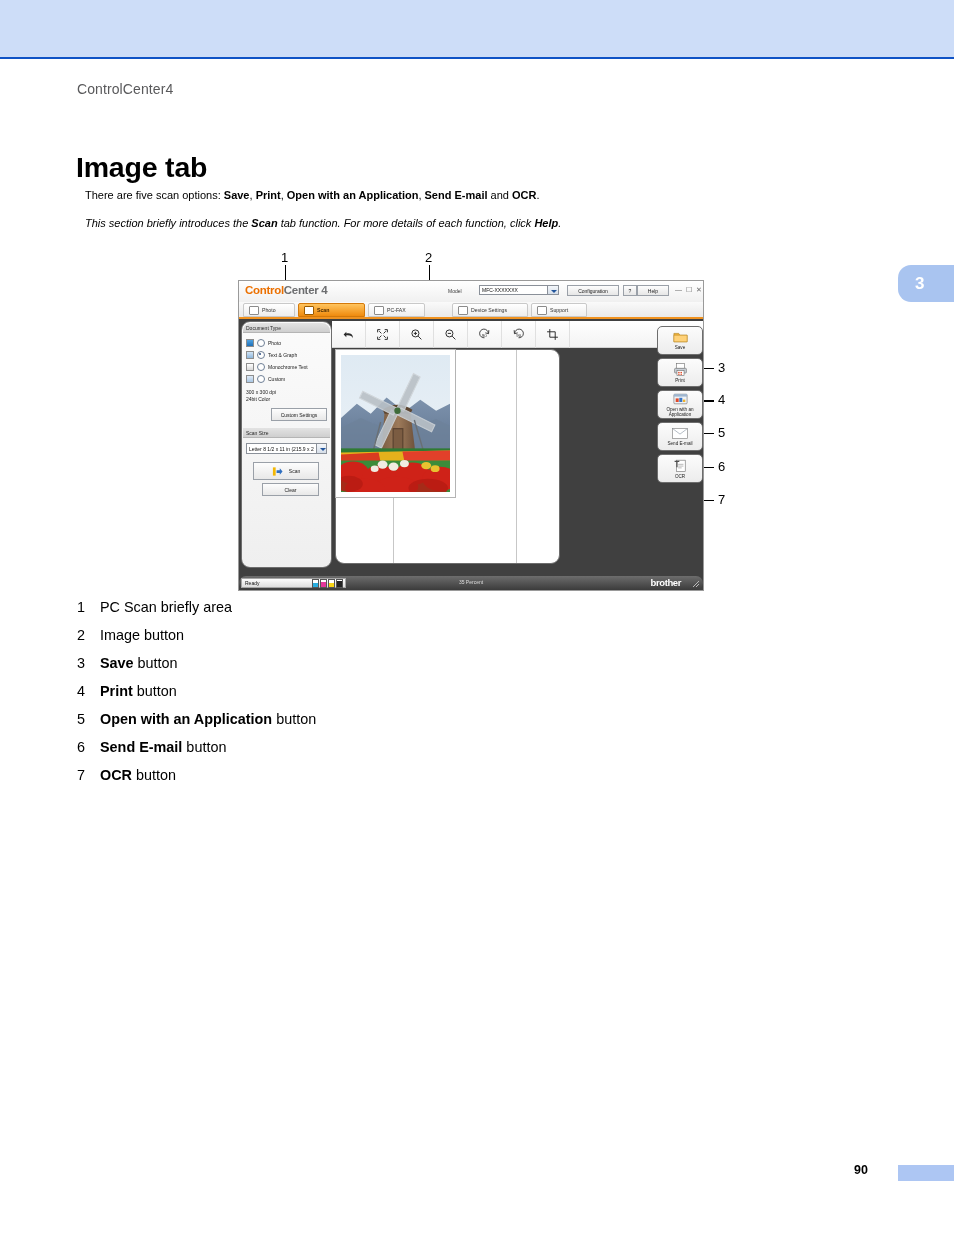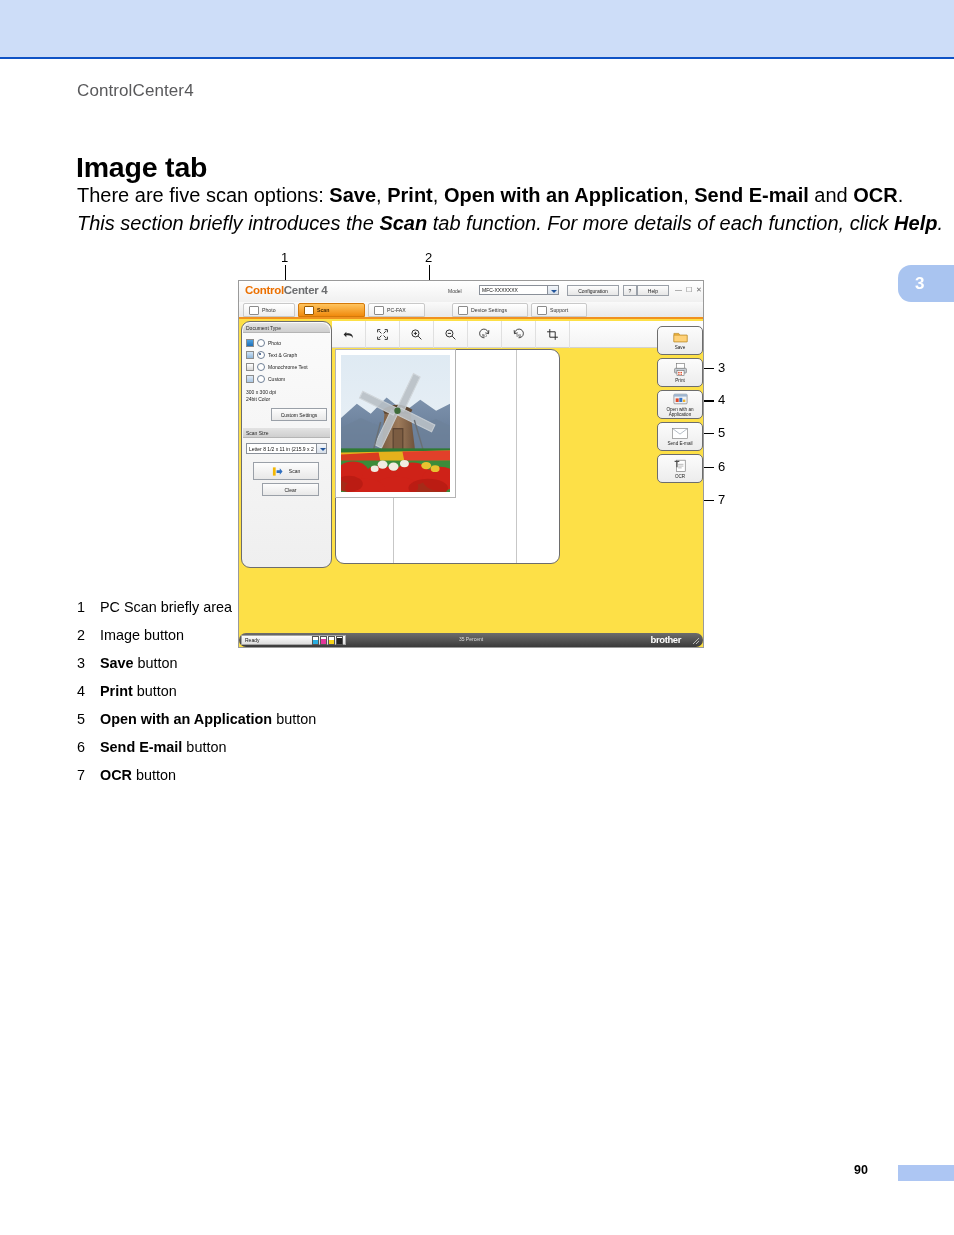--- a/index.html
+++ b/index.html
@@ -3,23 +3,23 @@
 <meta charset="utf-8">
 <style>
   html,body{margin:0;padding:0;}
   body{
     width:954px;height:1235px;background:#ffffff;
     font-family:"Liberation Sans", sans-serif;
     color:#000;position:relative;overflow:hidden;
   }
   
   .top-band{position:absolute;left:0;top:0;width:954px;height:57px;background:#cdddf8;border-bottom:2px solid #1053c6;}
-  .breadcrumb{position:absolute;left:77px;top:81px;font-size:17px;color:#59595b;letter-spacing:.1px;}
+  .breadcrumb{position:absolute;left:77px;top:81px;font-size:14px;color:#59595b;letter-spacing:.1px;}
   .page-title{position:absolute;left:76px;top:132px;font-size:28.5px;font-weight:bold;letter-spacing:-.2px;}
-  .para{position:absolute;left:77px;font-size:20px;line-height:18px;white-space:nowrap;}
+  .para{position:absolute;left:85px;font-size:11px;line-height:18px;white-space:nowrap;}
   .para b{font-weight:bold;}
   #para1{top:186px;}
   #para2{top:214px;font-style:italic;}
 
   .chapter-tab{position:absolute;left:898px;top:265px;width:56px;height:37px;background:#a9c4f0;
     border-radius:13px 0 0 13px;color:#ffffff;font-size:17px;font-weight:bold;
     display:flex;align-items:center;justify-content:flex-start;padding-left:17px;box-sizing:border-box;}
 
   .page-num{position:absolute;right:86px;bottom:58px;font-size:12.5px;font-weight:bold;}
   .page-bar{position:absolute;right:0px;bottom:54px;width:56px;height:16px;background:#adc6f3;}
@@ -30,22 +30,22 @@
   .legend-num{width:23px;flex:none;}
   .legend-txt b{font-weight:bold;}
 
   
   .callout-num{position:absolute;font-size:13px;color:#000;}
   .vline{position:absolute;width:1px;background:#000;}
   .hline{position:absolute;height:1px;background:#000;}
   .hline.thick{height:2px;}
 
   
-  .app{position:absolute;left:238px;top:280px;width:466px;height:368px;
-       background:#fde047;border:1px solid #9a9a9a;box-sizing:border-box;
+  .app{position:absolute;left:238px;top:280px;width:466px;height:311px;
+       background:#404040;border:1px solid #9a9a9a;box-sizing:border-box;
        font-size:5px;color:#2a2a2a;overflow:hidden;}
   .app-title{position:absolute;left:0;top:0;width:100%;height:21px;
       background:linear-gradient(#ffffff,#f0f0f0);box-sizing:border-box;}
   .brandline{position:absolute;left:6px;top:3px;font-size:11.5px;font-weight:bold;letter-spacing:-.3px;}
   .brandline .o{color:#ec7000;}
   .brandline .g{color:#6d6e70;font-weight:bold;}
   .model-label{position:absolute;left:209px;top:7px;font-size:5px;color:#3a3a3a;}
   .model-select{position:absolute;left:240px;top:4px;width:80px;height:10px;background:#fff;
       border:1px solid #8a9099;box-sizing:border-box;font-size:5px;padding-left:2px;line-height:9px;color:#111;}
   .model-arrow{position:absolute;right:0;top:0;width:11px;height:100%;background:linear-gradient(#f4f7fb,#d6dee8);

